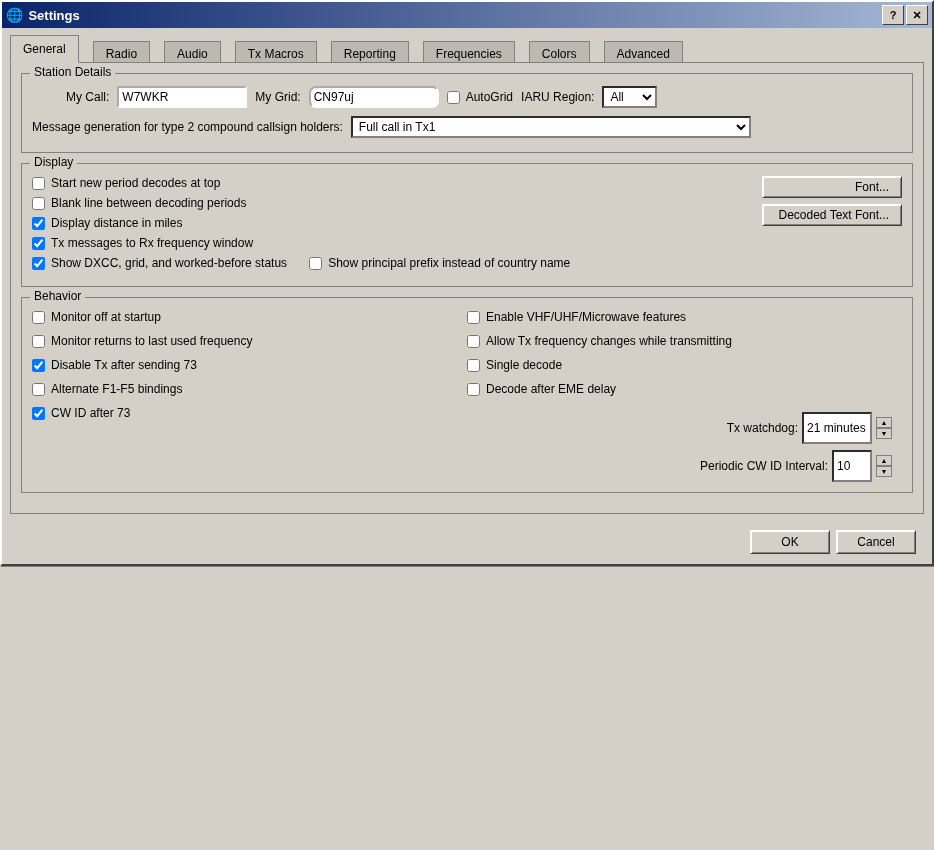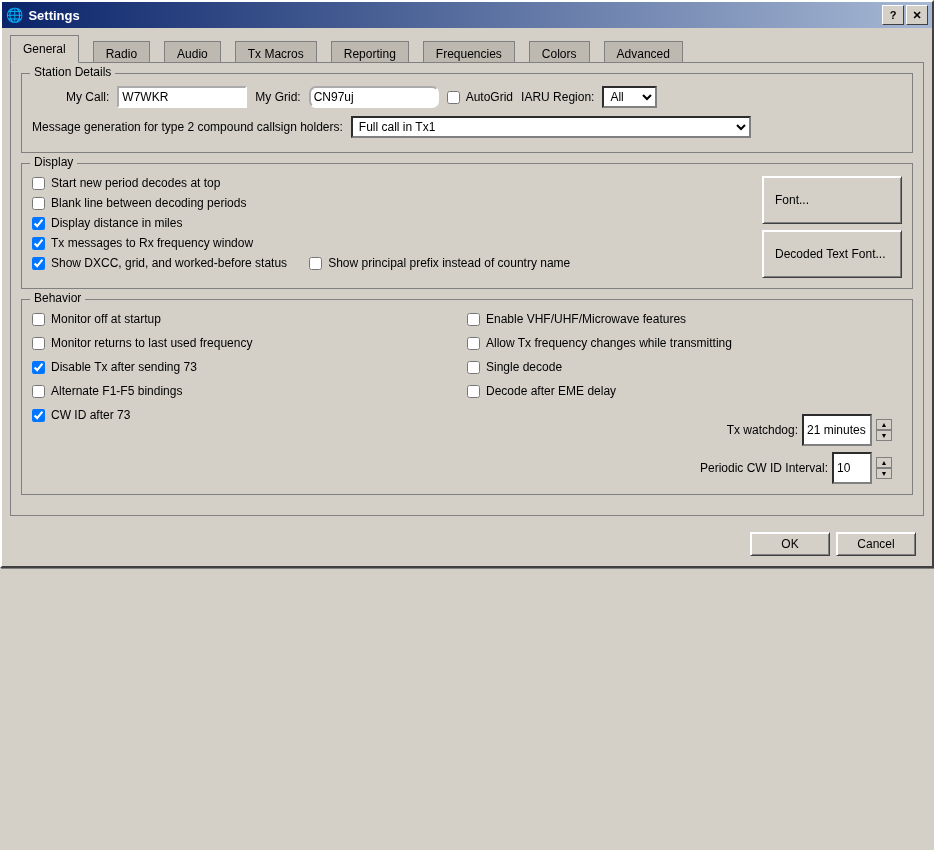--- a/index.html
+++ b/index.html
@@ -191,25 +191,25 @@
       width: 13px;
       height: 13px;
     }
 
     .btn {
       background: #d4d0c8;
       border: 1px solid #fff;
       border-right-color: #404040;
       border-bottom-color: #404040;
       box-shadow: inset 1px 1px 0 #fff, inset -1px -1px 0 #808080;
-      padding: 16px 12px;
+      padding: 3px 12px;
       font-size: 12px;
       cursor: pointer;
       min-width: 140px;
-      text-align: left;
+      text-align: right;
     }
 
     
     .behavior-grid {
       display: grid;
       grid-template-columns: 1fr 1fr;
       gap: 0;
       margin-top: 8px;
     }
     .behavior-col {

